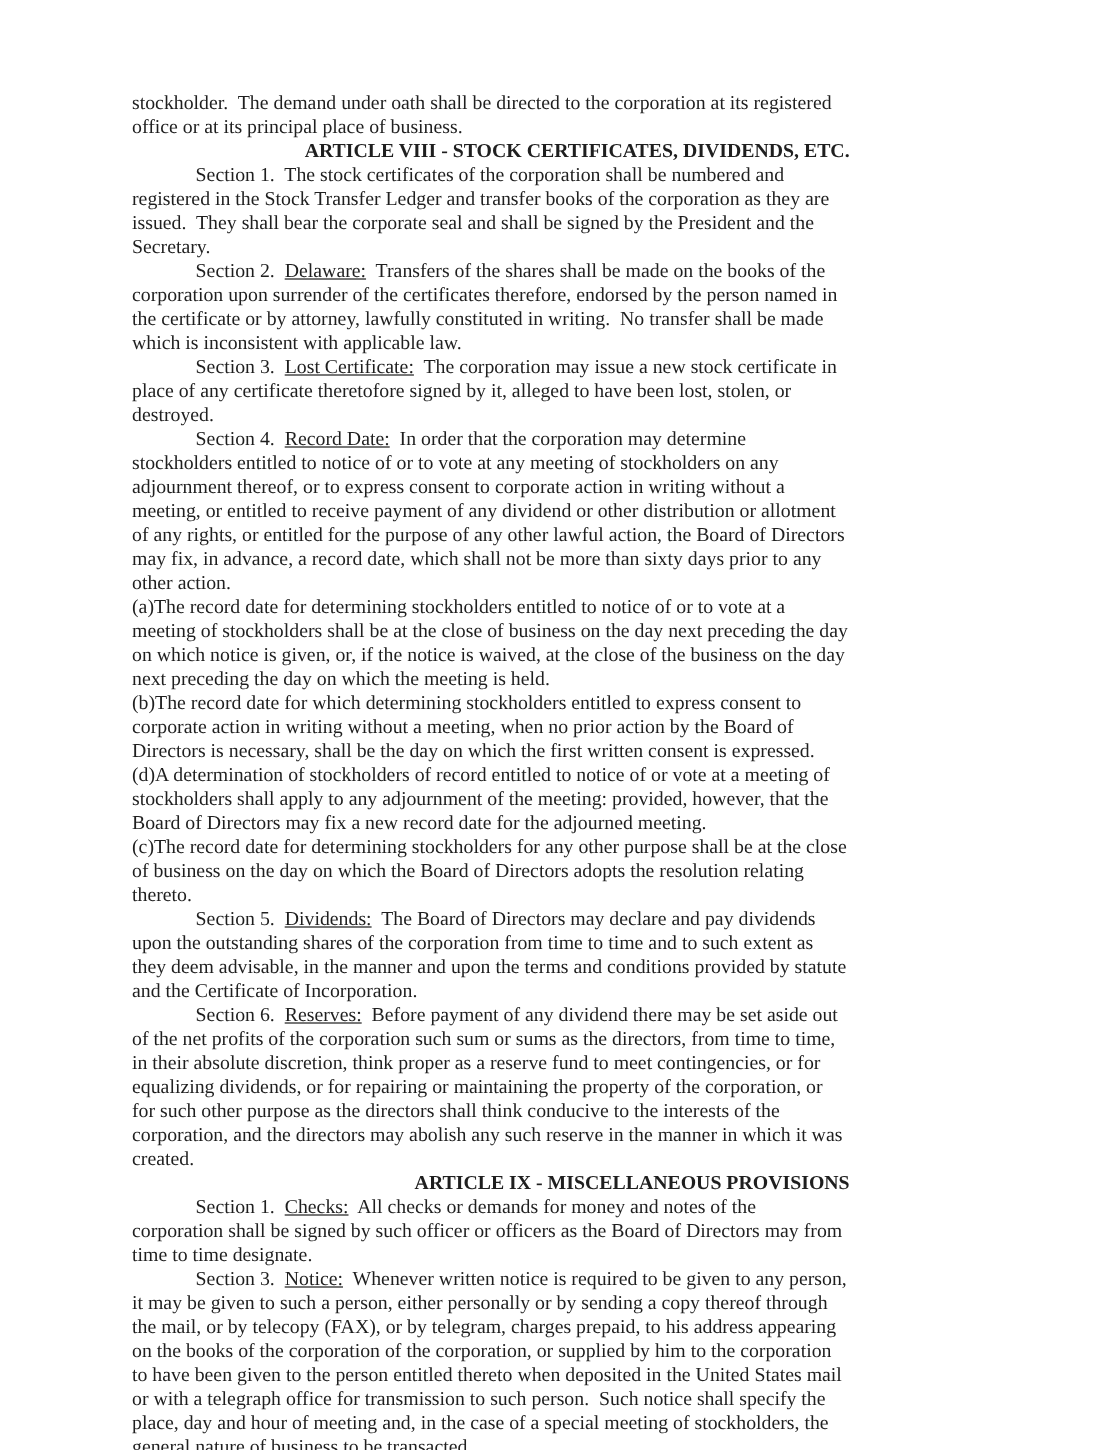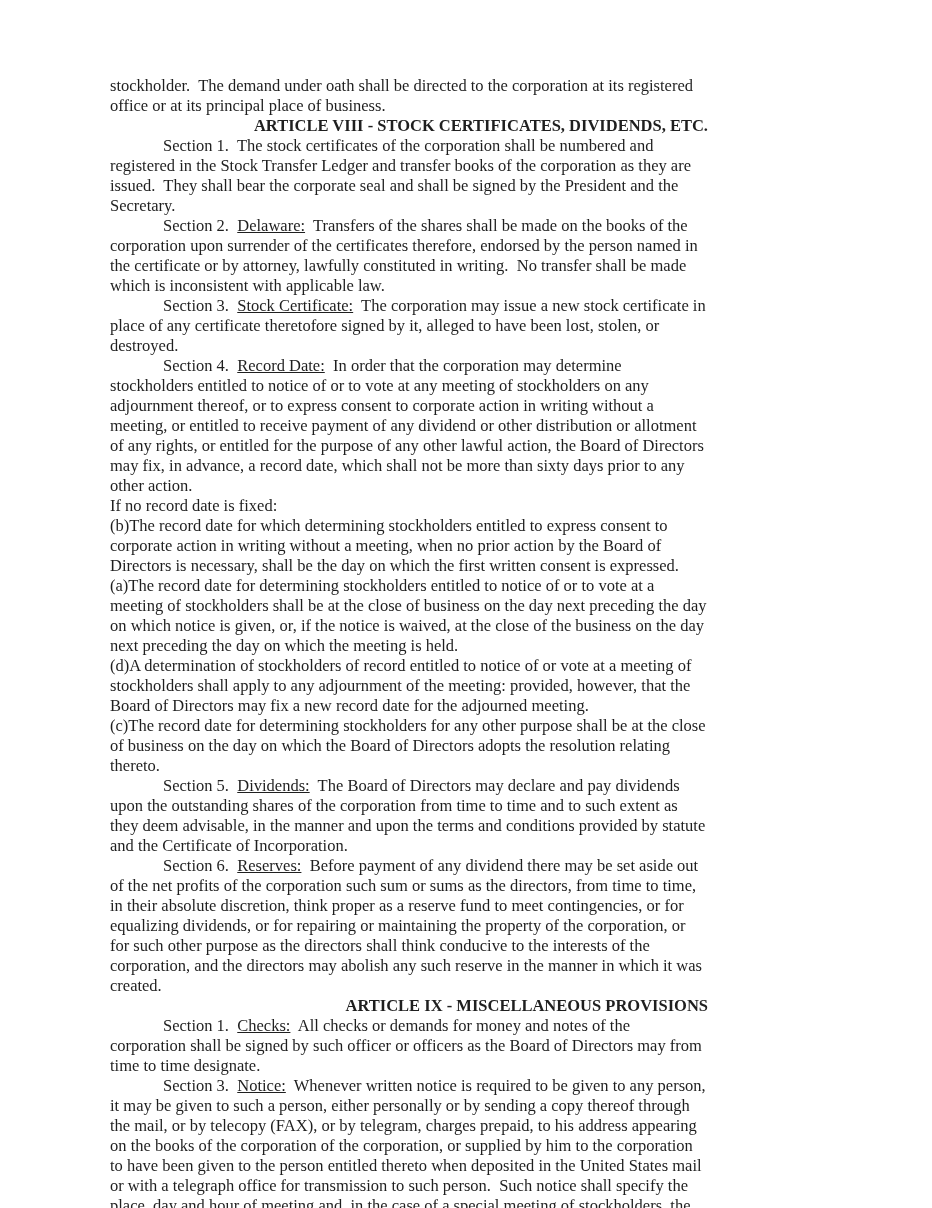--- a/index.html
+++ b/index.html
@@ -35,25 +35,24 @@
   .u { text-decoration: underline; }
 </style>
 </head>
 <body>
 
 <div class="page">
     <p class="body"><span>stockholder.  The demand under oath shall be directed to the corporation at its registered office or at its principal place of business.</span></p>
     <h2 class="heading  gap"><span>ARTICLE VIII - STOCK CERTIFICATES, DIVIDENDS, ETC.</span></h2>
     <p class="body indent"><span>Section 1.  The stock certificates of the corporation shall be numbered and registered in the Stock Transfer Ledger and transfer books of the corporation as they are issued.  They shall bear the corporate seal and shall be signed by the President and the Secretary.</span></p>
     <p class="body indent"><span>Section 2.  </span><span class="u">Delaware:</span><span>  Transfers of the shares shall be made on the books of the corporation upon surrender of the certificates therefore, endorsed by the person named in the certificate or by attorney, lawfully constituted in writing.  No transfer shall be made which is inconsistent with applicable law.</span></p>
-    <p class="body indent"><span>Section 3.  </span><span class="u">Stock Certificate:</span><span>  The corporation may issue a new stock certificate in place of any certificate theretofore signed by it, alleged to have been lost, stolen, or destroyed.</span></p>
+    <p class="body indent"><span>Section 3.  </span><span class="u">Lost Certificate:</span><span>  The corporation may issue a new stock certificate in place of any certificate theretofore signed by it, alleged to have been lost, stolen, or destroyed.</span></p>
     <p class="body indent"><span>Section 4.  </span><span class="u">Record Date:</span><span>  In order that the corporation may determine stockholders entitled to notice of or to vote at any meeting of stockholders on any adjournment thereof, or to express consent to corporate action in writing without a meeting, or entitled to receive payment of any dividend or other distribution or allotment of any rights, or entitled for the purpose of any other lawful action, the Board of Directors may fix, in advance, a record date, which shall not be more than sixty days prior to any other action.</span></p>
-    <p class="body  gap"><span>If no record date is fixed:</span></p>
+    <p class="body"><span>(a)The record date for determining stockholders entitled to notice of or to vote at a meeting of stockholders shall be at the close of business on the day next preceding the day on which notice is given, or, if the notice is waived, at the close of the business on the day next preceding the day on which the meeting is held.</span></p>
     <p class="body"><span>(b)The record date for which determining stockholders entitled to express consent to corporate action in writing without a meeting, when no prior action by the Board of Directors is necessary, shall be the day on which the first written consent is expressed.</span></p>
-    <p class="body"><span>(a)The record date for determining stockholders entitled to notice of or to vote at a meeting of stockholders shall be at the close of business on the day next preceding the day on which notice is given, or, if the notice is waived, at the close of the business on the day next preceding the day on which the meeting is held.</span></p>
     <p class="body"><span>(d)A determination of stockholders of record entitled to notice of or vote at a meeting of stockholders shall apply to any adjournment of the meeting: provided, however, that the Board of Directors may fix a new record date for the adjourned meeting.</span></p>
     <p class="body"><span>(c)The record date for determining stockholders for any other purpose shall be at the close of business on the day on which the Board of Directors adopts the resolution relating thereto.</span></p>
     <p class="body indent"><span>Section 5.  </span><span class="u">Dividends:</span><span>  The Board of Directors may declare and pay dividends upon the outstanding shares of the corporation from time to time and to such extent as they deem advisable, in the manner and upon the terms and conditions provided by statute and the Certificate of Incorporation.</span></p>
     <p class="body indent"><span>Section 6.  </span><span class="u">Reserves:</span><span>  Before payment of any dividend there may be set aside out of the net profits of the corporation such sum or sums as the directors, from time to time, in their absolute discretion, think proper as a reserve fund to meet contingencies, or for equalizing dividends, or for repairing or maintaining the property of the corporation, or for such other purpose as the directors shall think conducive to the interests of the corporation, and the directors may abolish any such reserve in the manner in which it was created.</span></p>
     <h2 class="heading  gap"><span>ARTICLE IX - MISCELLANEOUS PROVISIONS</span></h2>
     <p class="body indent"><span>Section 1.  </span><span class="u">Checks:</span><span>  All checks or demands for money and notes of the corporation shall be signed by such officer or officers as the Board of Directors may from time to time designate.</span></p>
     <p class="body indent"><span>Section 3.  </span><span class="u">Notice:</span><span>  Whenever written notice is required to be given to any person, it may be given to such a person, either personally or by sending a copy thereof through the mail, or by telecopy (FAX), or by telegram, charges prepaid, to his address appearing on the books of the corporation of the corporation, or supplied by him to the corporation to have been given to the person entitled thereto when deposited in the United States mail or with a telegraph office for transmission to such person.  Such notice shall specify the place, day and hour of meeting and, in the case of a special meeting of stockholders, the general nature of business to be transacted.</span></p>
   </div>
 
 </body></html>

